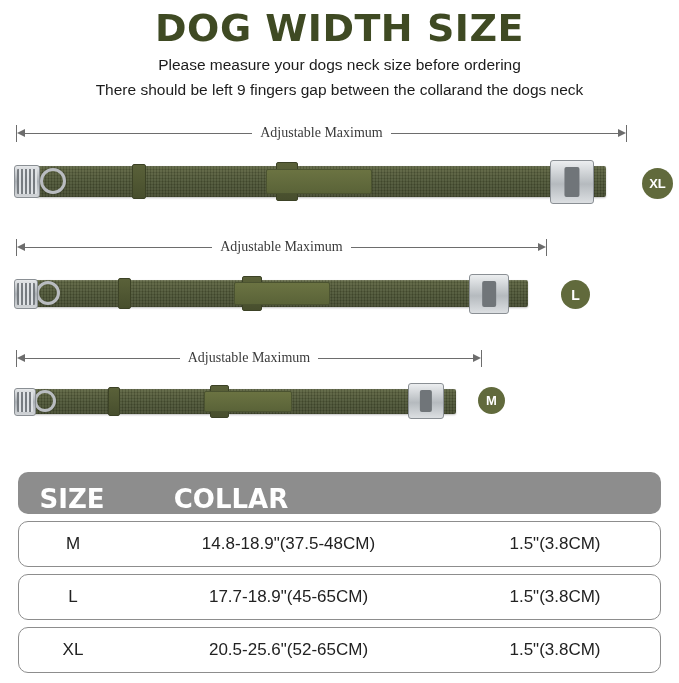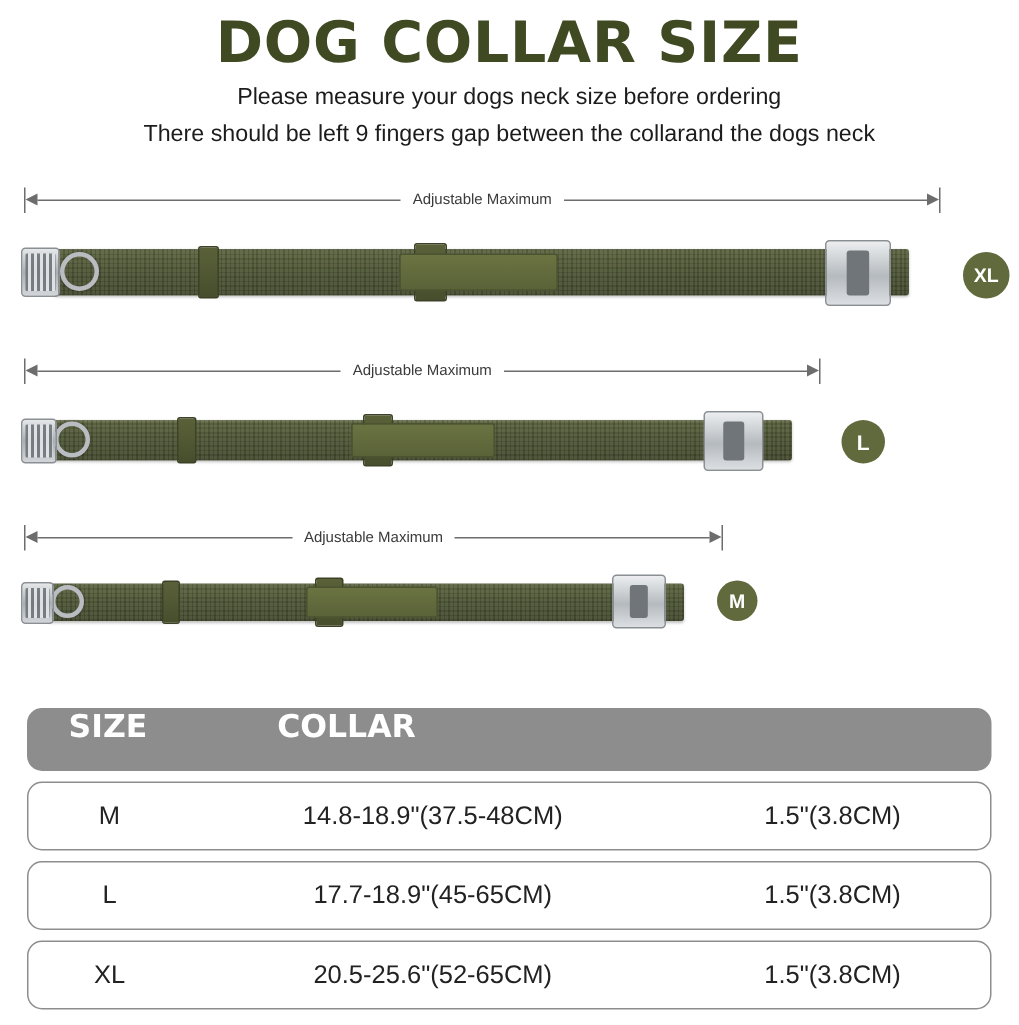--- a/index.html
+++ b/index.html
@@ -60,24 +60,25 @@
     display: flex;
     align-items: center;
   }
   .measure .line {
     flex: 1;
     height: 1px;
     background: #6d6d6d;
     position: relative;
   }
   .measure .label {
-    font-size: 10px;
+    font-size: 14px;
     color: #3a3a3a;
     padding: 0 8px;
     white-space: nowrap;
+    font-family: Liberation Serif, serif;
   }
   .arrow-left, .arrow-right {
     width: 0; height: 0;
     border-top: 4.5px solid transparent;
     border-bottom: 4.5px solid transparent;
   }
   .arrow-left { border-right: 8px solid #6d6d6d; }
   .arrow-right { border-left: 8px solid #6d6d6d; }
   .tick {
     width: 1px;
@@ -172,24 +173,24 @@
     position: absolute;
     left: 18px;
     top: 466px;
     width: 643px;
   }
   .table-header {
     display: flex;
     background: #8d8d8d;
     border-radius: 10px;
     height: 42px;
-    align-items: flex-start;
+    align-items: flex-end;
     color: #ffffff;
     font-weight: bold;
-    font-size: 21px;
+    font-size: 26px;
     font-family: "DejaVu Sans", sans-serif;
   }
   .table-row {
     display: flex;
     align-items: center;
     height: 46px;
     border: 1.5px solid #8d8d8d;
     border-radius: 10px;
     margin-top: 7px;
     font-size: 17px;
@@ -199,21 +200,21 @@
   .c-len   { flex: 1; text-align: center; }
   .c-wid   { width: 210px; text-align: center; }
   .table-row .c-size { font-size: 17px; }
 </style>
 </head>
 <body>
 
 <div class="page">
 
   <div>
-    <div class="title">DOG COLLAR SIZE</div>
+    <div class="title">DOG WIDTH SIZE</div>
     <div class="subtitle">Please measure your dogs neck size before ordering</div>
     <div class="subtitle">There should be left 9 fingers gap between the collarand the dogs neck</div>
   </div>
 
   <div class="rows">
 
     <div class="row" style="height:118px;">
 
       <div class="measure" style="left:16px; right:52px; top:6px;">
         <div class="tick"></div>

